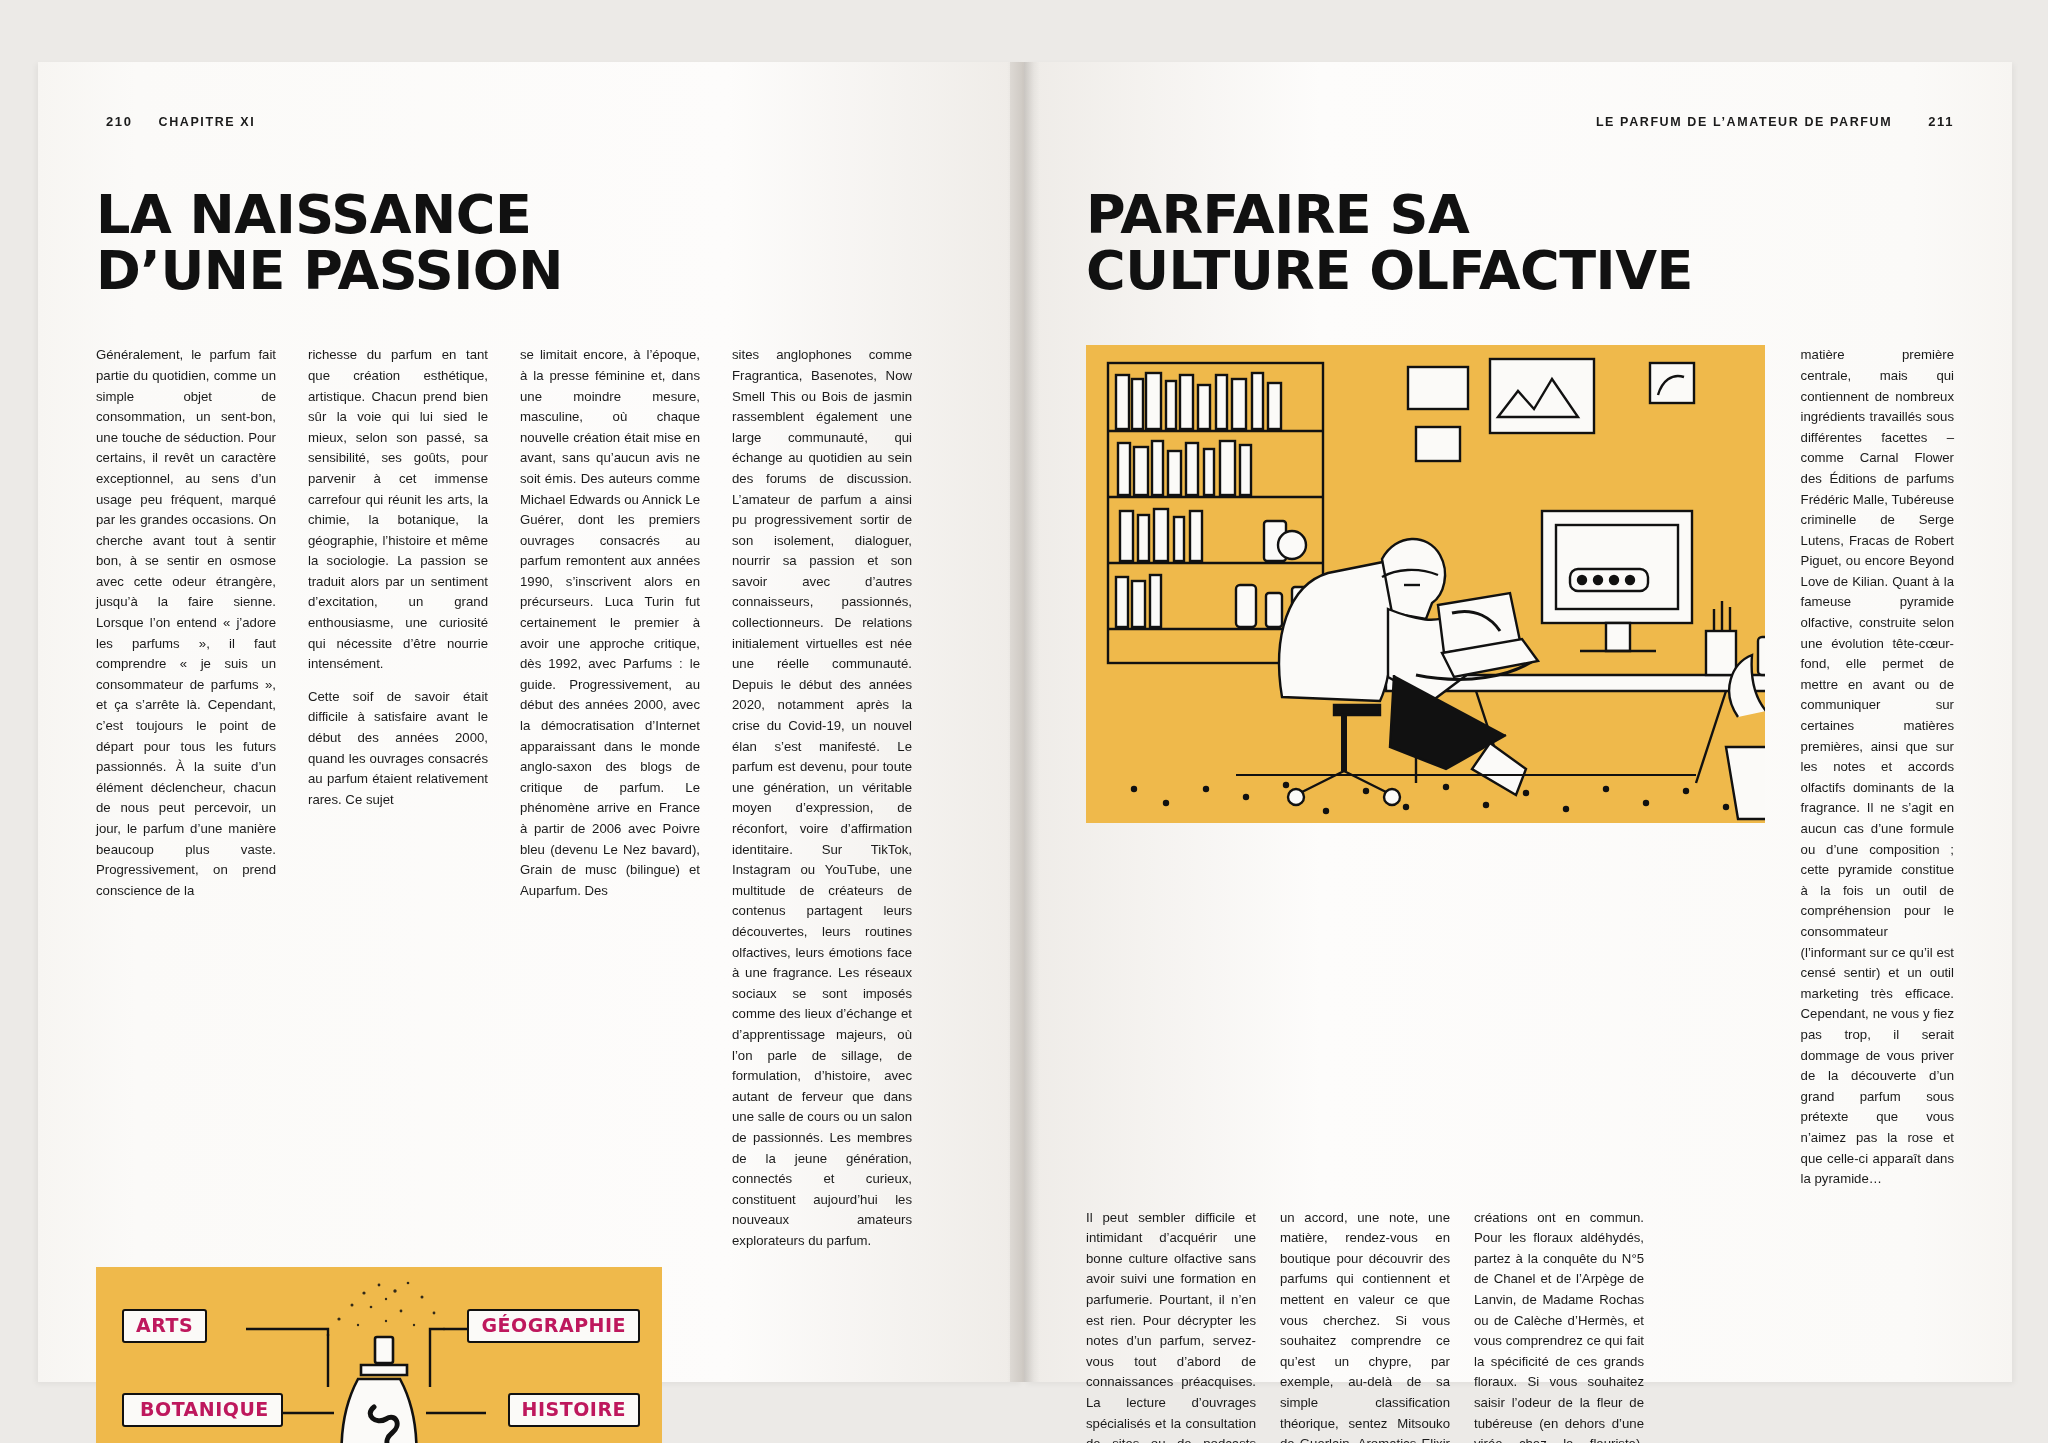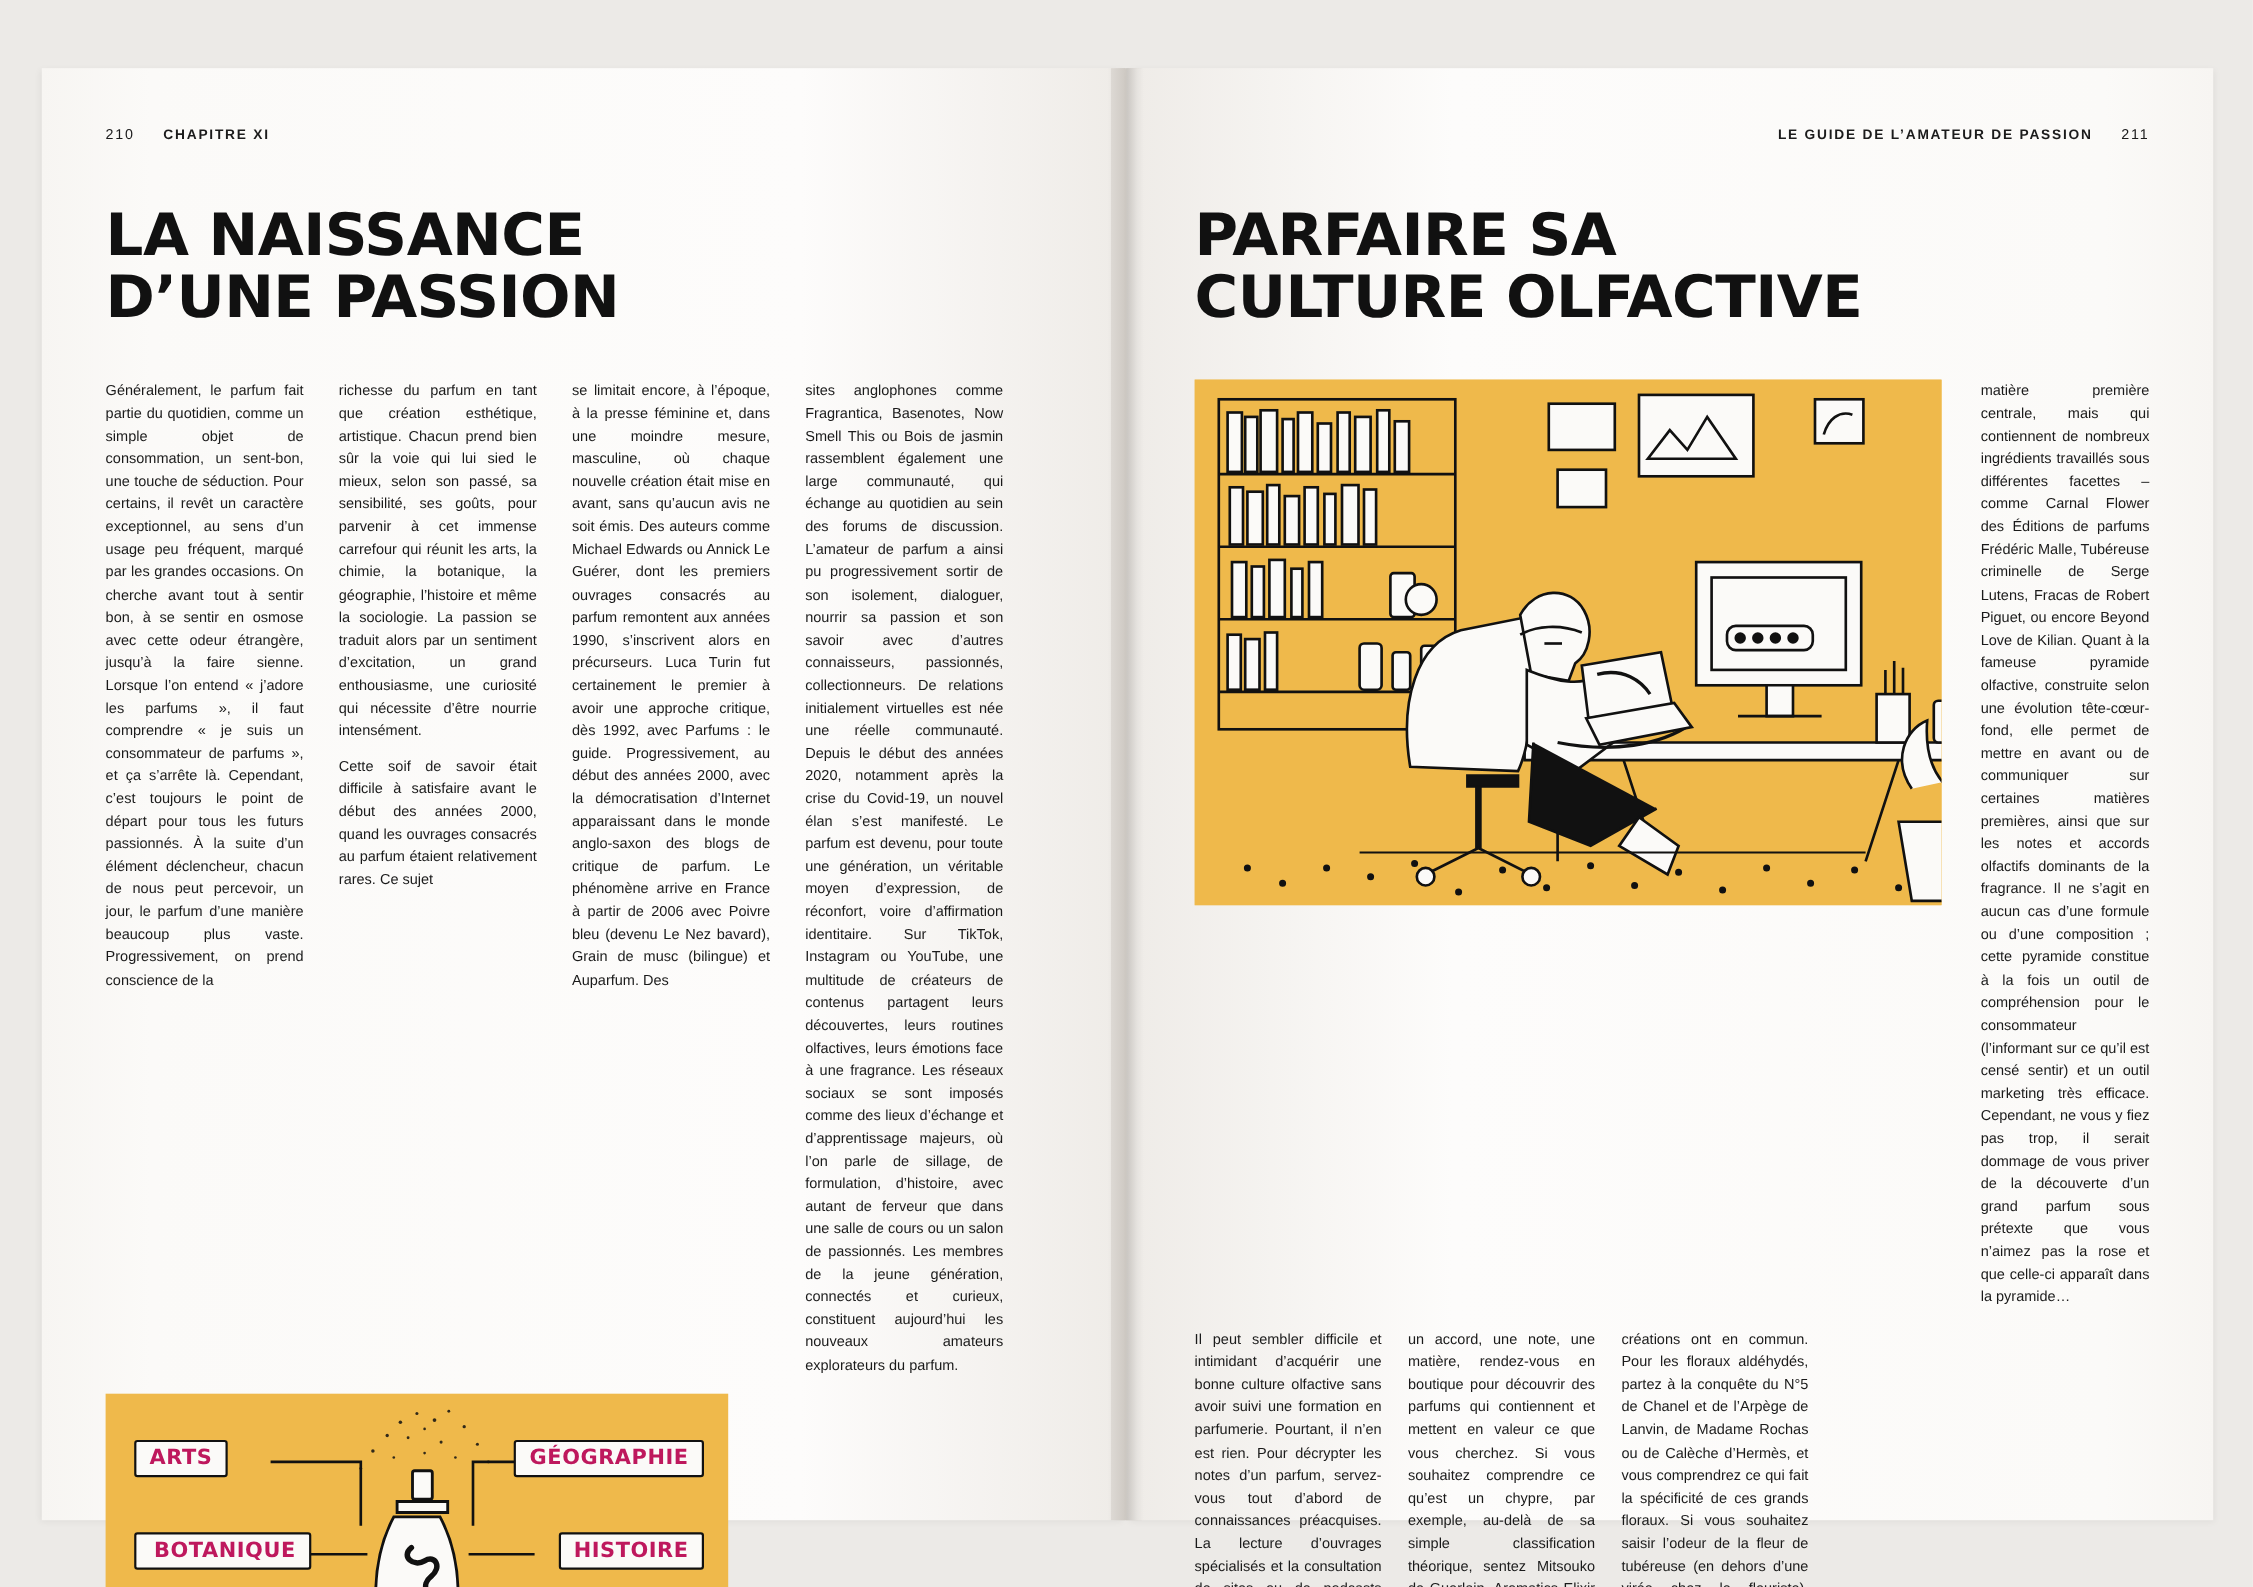--- a/index.html
+++ b/index.html
@@ -53,21 +53,21 @@
   
   .runhead {
     display: flex;
     align-items: baseline;
     font-size: 12.5px;
     letter-spacing: 1.6px;
     color: #1b1b1b;
     font-weight: 700;
     margin-bottom: 58px;
   }
-  .runhead .folio { font-size: 13px; font-weight: 400; }
+  .runhead .folio { font-size: 13px; font-weight: 700; margin-left: 10px; }
   .runhead-left .chapter { margin-left: 26px; font-weight: 700; }
   .runhead-right { justify-content: flex-end; }
   .runhead-right .guide { margin-right: 26px; font-weight: 700; }
 
   h1.title {
     font-family: "DejaVu Sans", sans-serif;
     font-weight: 700;
     font-size: 53px;
     line-height: 1.06;
     letter-spacing: -0.5px;
@@ -243,21 +243,21 @@
 
     </div>
   </div>
 
   <div class="gutter"></div>
 
   <div class="page page-right">
     <div class="shadow-edge-left"></div>
 
     <div class="runhead runhead-right">
-      <span class="guide">LE GUIDE DE L’AMATEUR DE PASSION</span>
+      <span class="guide">LE PARFUM DE L’AMATEUR DE PARFUM</span>
       <span class="folio">211</span>
     </div>
 
     <h1 class="title">
       <span class="l1">PARFAIRE SA</span>
       <span class="l2">CULTURE OLFACTIVE</span>
     </h1>
 
     <div class="right-top">
       <div class="illus">

